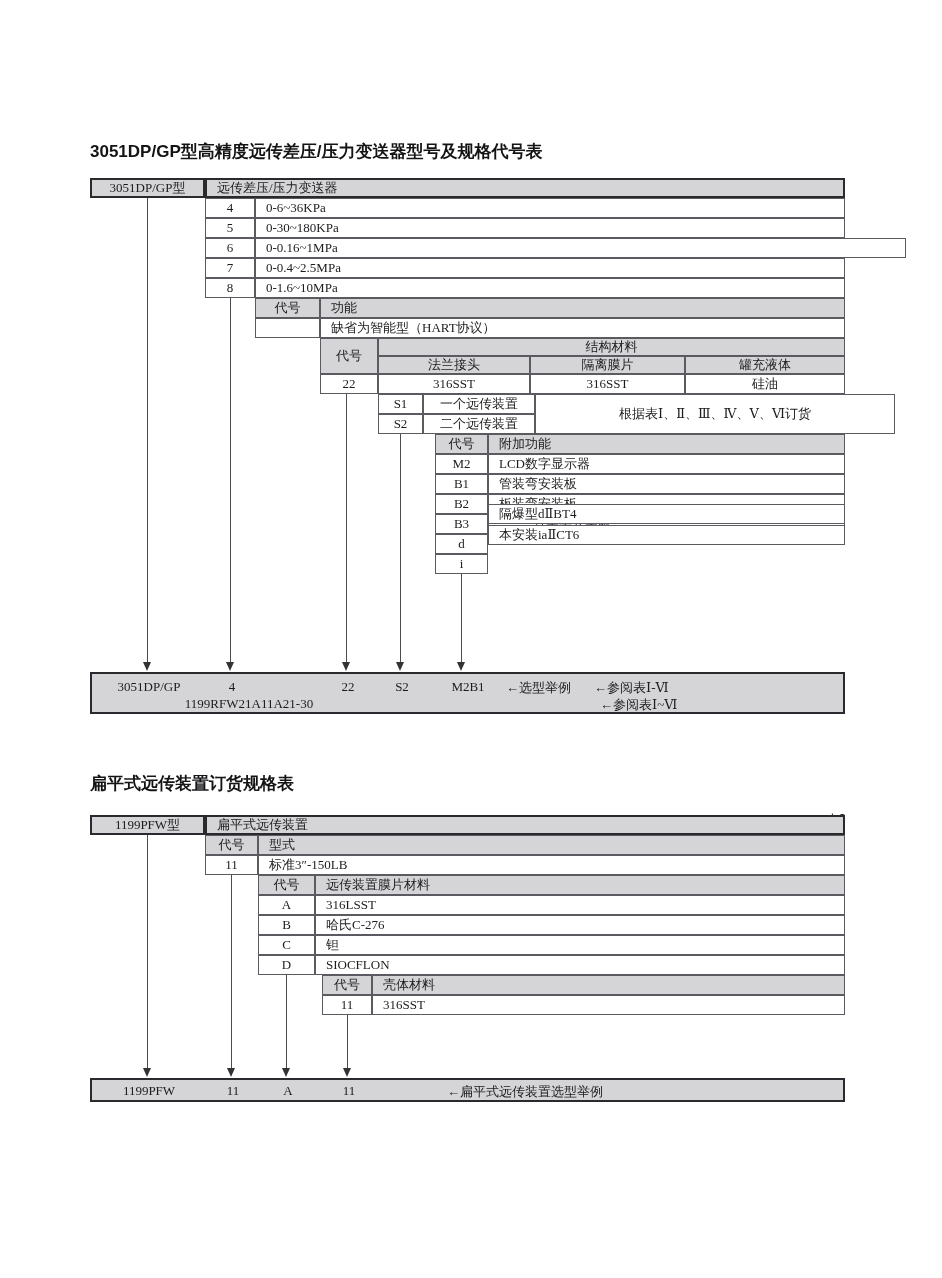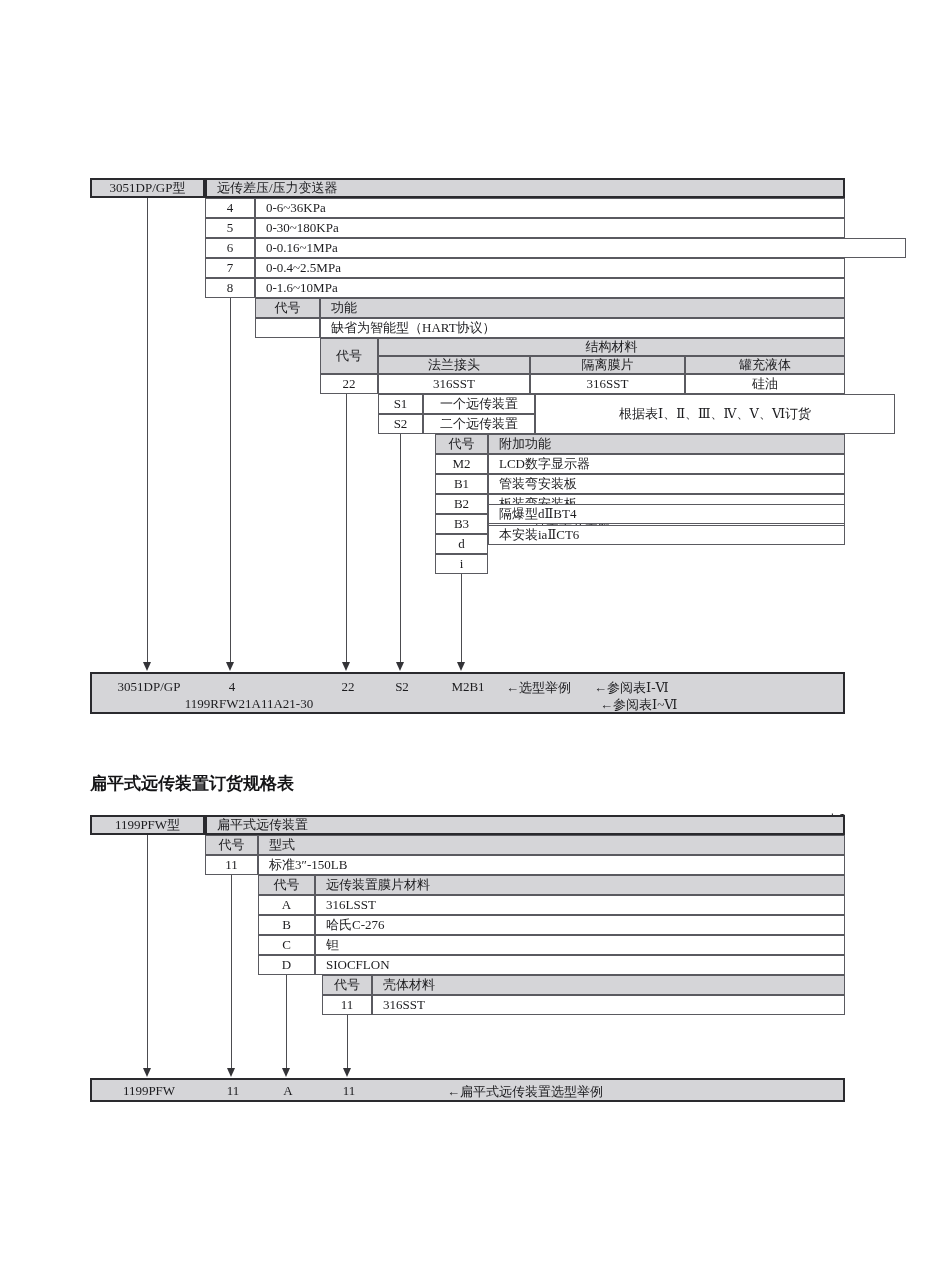--- a/index.html
+++ b/index.html
@@ -18,20 +18,21 @@
   .bar-item{position:absolute;font-size:13px;white-space:nowrap;transform:translateX(-50%);}
   .bar-note{position:absolute;font-size:13px;white-space:nowrap;}
   .vline{position:absolute;width:1px;background:#4c4c50;}
   .ahead{position:absolute;width:0;height:0;border-left:4px solid transparent;
          border-right:4px solid transparent;border-top:9px solid #333337;}
 </style>
 </head>
 <body>
 
 <div class="page">
+  <div class="doc-title" style="left:90px;top:140px;">3051DP/GP型高精度远传差压/压力变送器型号及规格代号表</div>
   <div id="t1">
       <div class="cell gray center thick" style="left: 90px; top: 178px; width: 115px; height: 20px;">3051DP/GP型</div>
       <div class="cell gray pad thick" style="left: 205px; top: 178px; width: 640px; height: 20px;">远传差压/压力变送器</div>
       <div class="cell center" style="left: 205px; top: 198px; width: 50px; height: 20px;">4</div>
       <div class="cell pad" style="left: 255px; top: 198px; width: 590px; height: 20px;">0-6~36KPa</div>
       <div class="cell center" style="left: 205px; top: 218px; width: 50px; height: 20px;">5</div>
       <div class="cell pad" style="left: 255px; top: 218px; width: 590px; height: 20px;">0-30~180KPa</div>
       <div class="cell center" style="left: 205px; top: 238px; width: 50px; height: 20px;">6</div>
       <div class="cell pad" style="left: 255px; top: 238px; width: 651px; height: 20px;">0-0.16~1MPa</div>
       <div class="cell center" style="left: 205px; top: 258px; width: 50px; height: 20px;">7</div>

